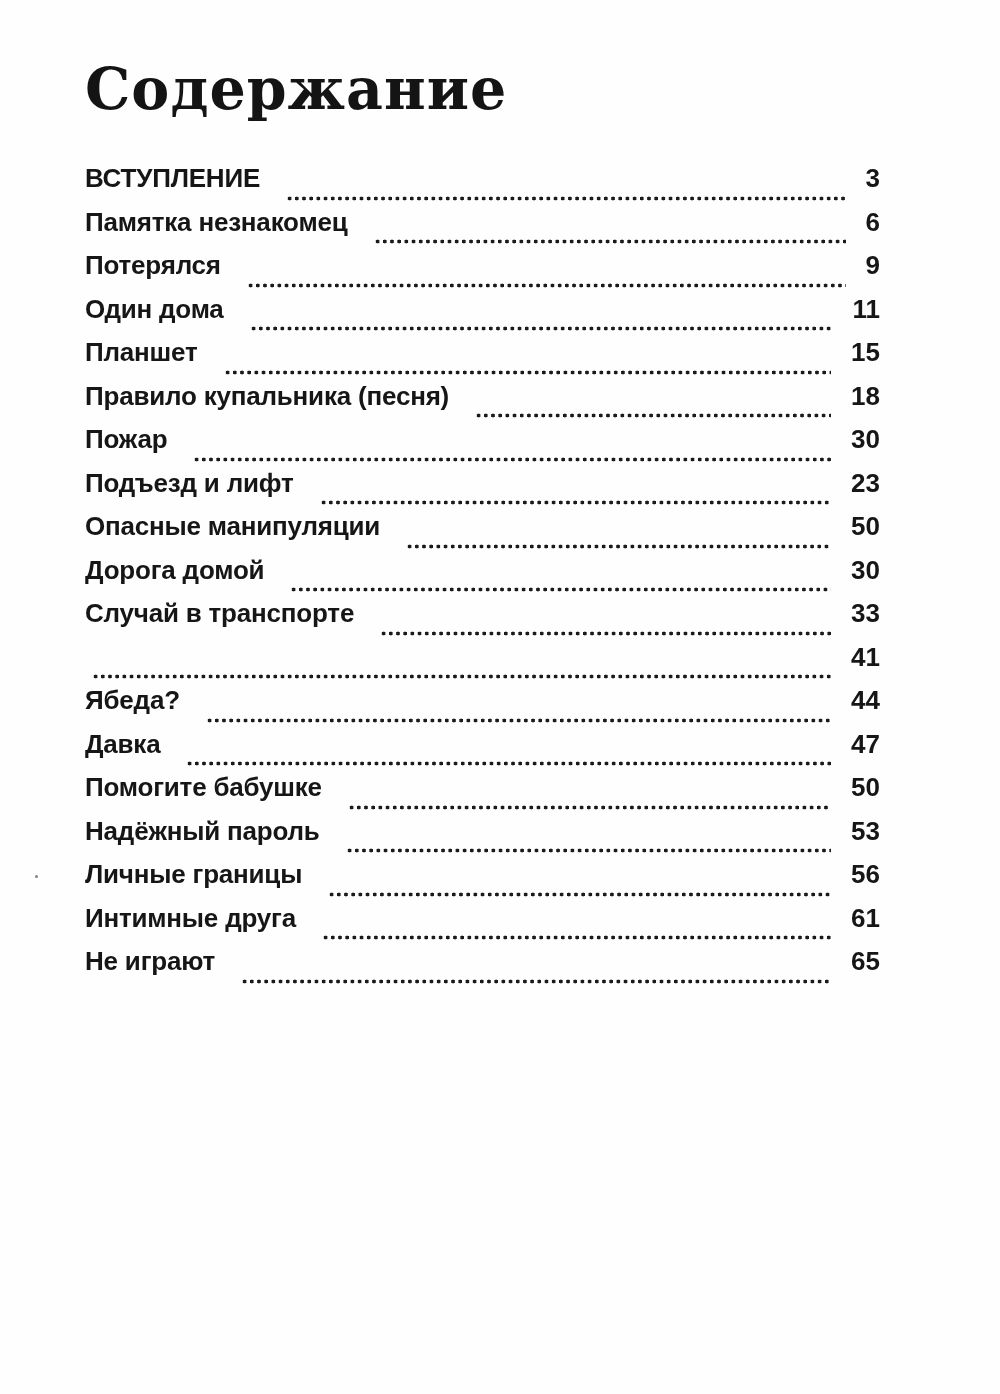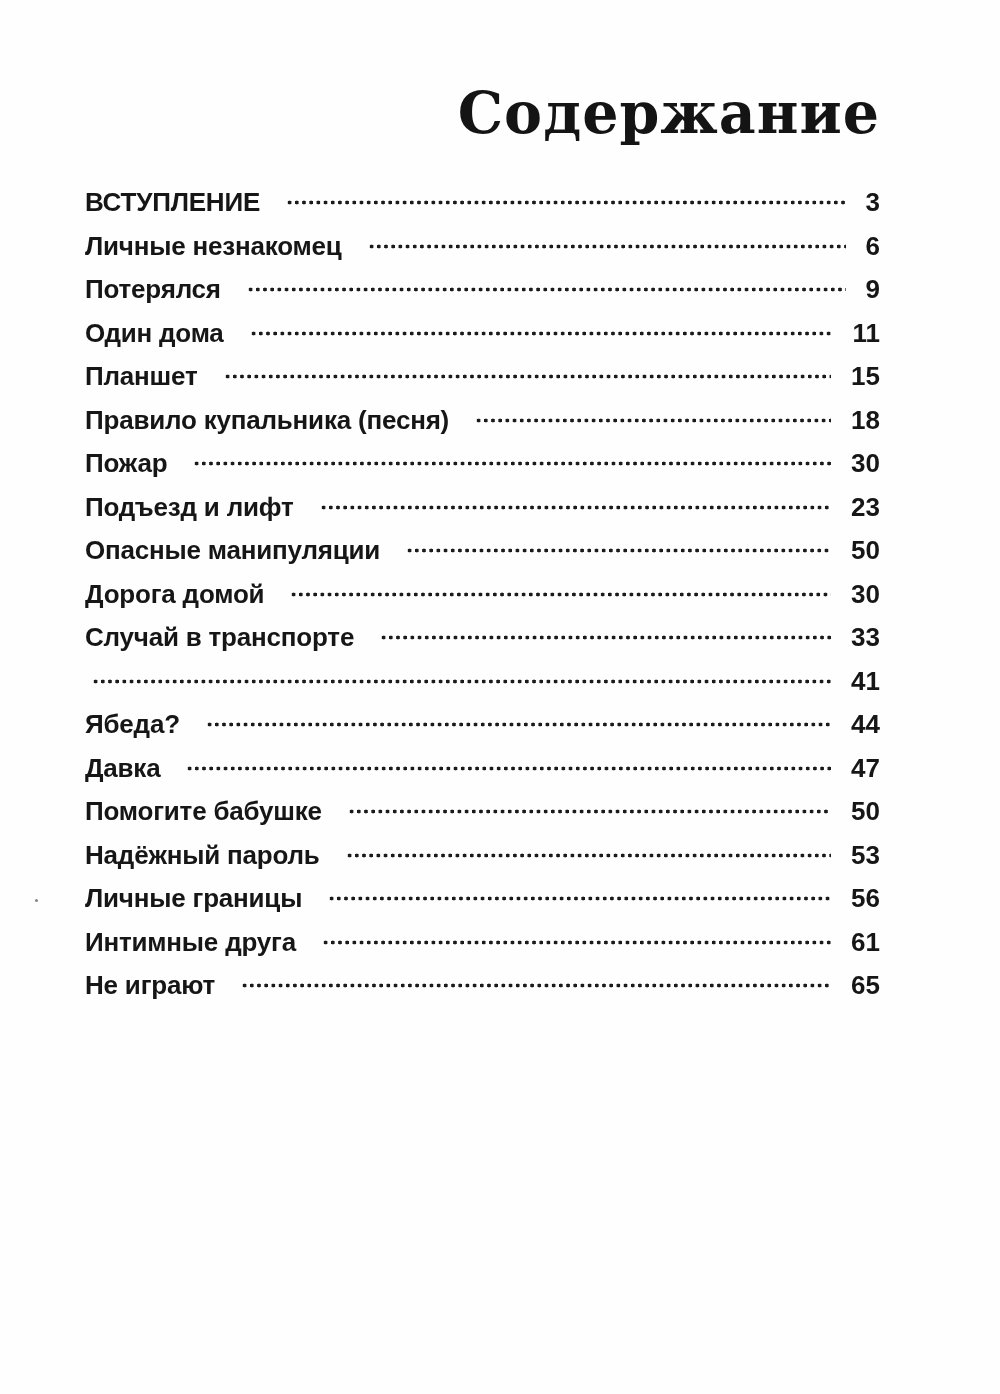--- a/index.html
+++ b/index.html
@@ -20,31 +20,31 @@
     width: 1000px;
     height: 1394px;
     box-sizing: border-box;
     padding: 0 120px 0 85px;
   }
   .page-title {
     font-family: "DejaVu Serif", serif;
     font-weight: 700;
     font-size: 57px;
     letter-spacing: 1px;
-    text-align: right;
+    text-align: left;
     color: #141414;
-    margin: 80px 0 0 0;
+    margin: 56px 0 0 0;
     line-height: 66px;
   }
   .toc-list {
     margin-top: 35px;
   }
   .toc-row {
     display: flex;
-    align-items: center;
+    align-items: flex-end;
     line-height: 43.5px;
     height: 43.5px;
     white-space: nowrap;
     gap: 19px;
   }
   .toc-label {
     font-size: 26px;
     font-weight: 700;
     letter-spacing: -0.2px;
   }
@@ -79,21 +79,21 @@
   <h1 class="page-title">Содержание</h1>
 
   <div class="toc-list">
   <div class="toc-row">
     <span class="toc-label">ВСТУПЛЕНИЕ</span>
     <span class="toc-leader"></span>
     <span class="toc-page">3</span>
   </div>
 
   <div class="toc-row">
-    <span class="toc-label">Личные незнакомец</span>
+    <span class="toc-label">Памятка незнакомец</span>
     <span class="toc-leader"></span>
     <span class="toc-page">6</span>
   </div>
 
   <div class="toc-row">
     <span class="toc-label">Потерялся</span>
     <span class="toc-leader"></span>
     <span class="toc-page">9</span>
   </div>
 

